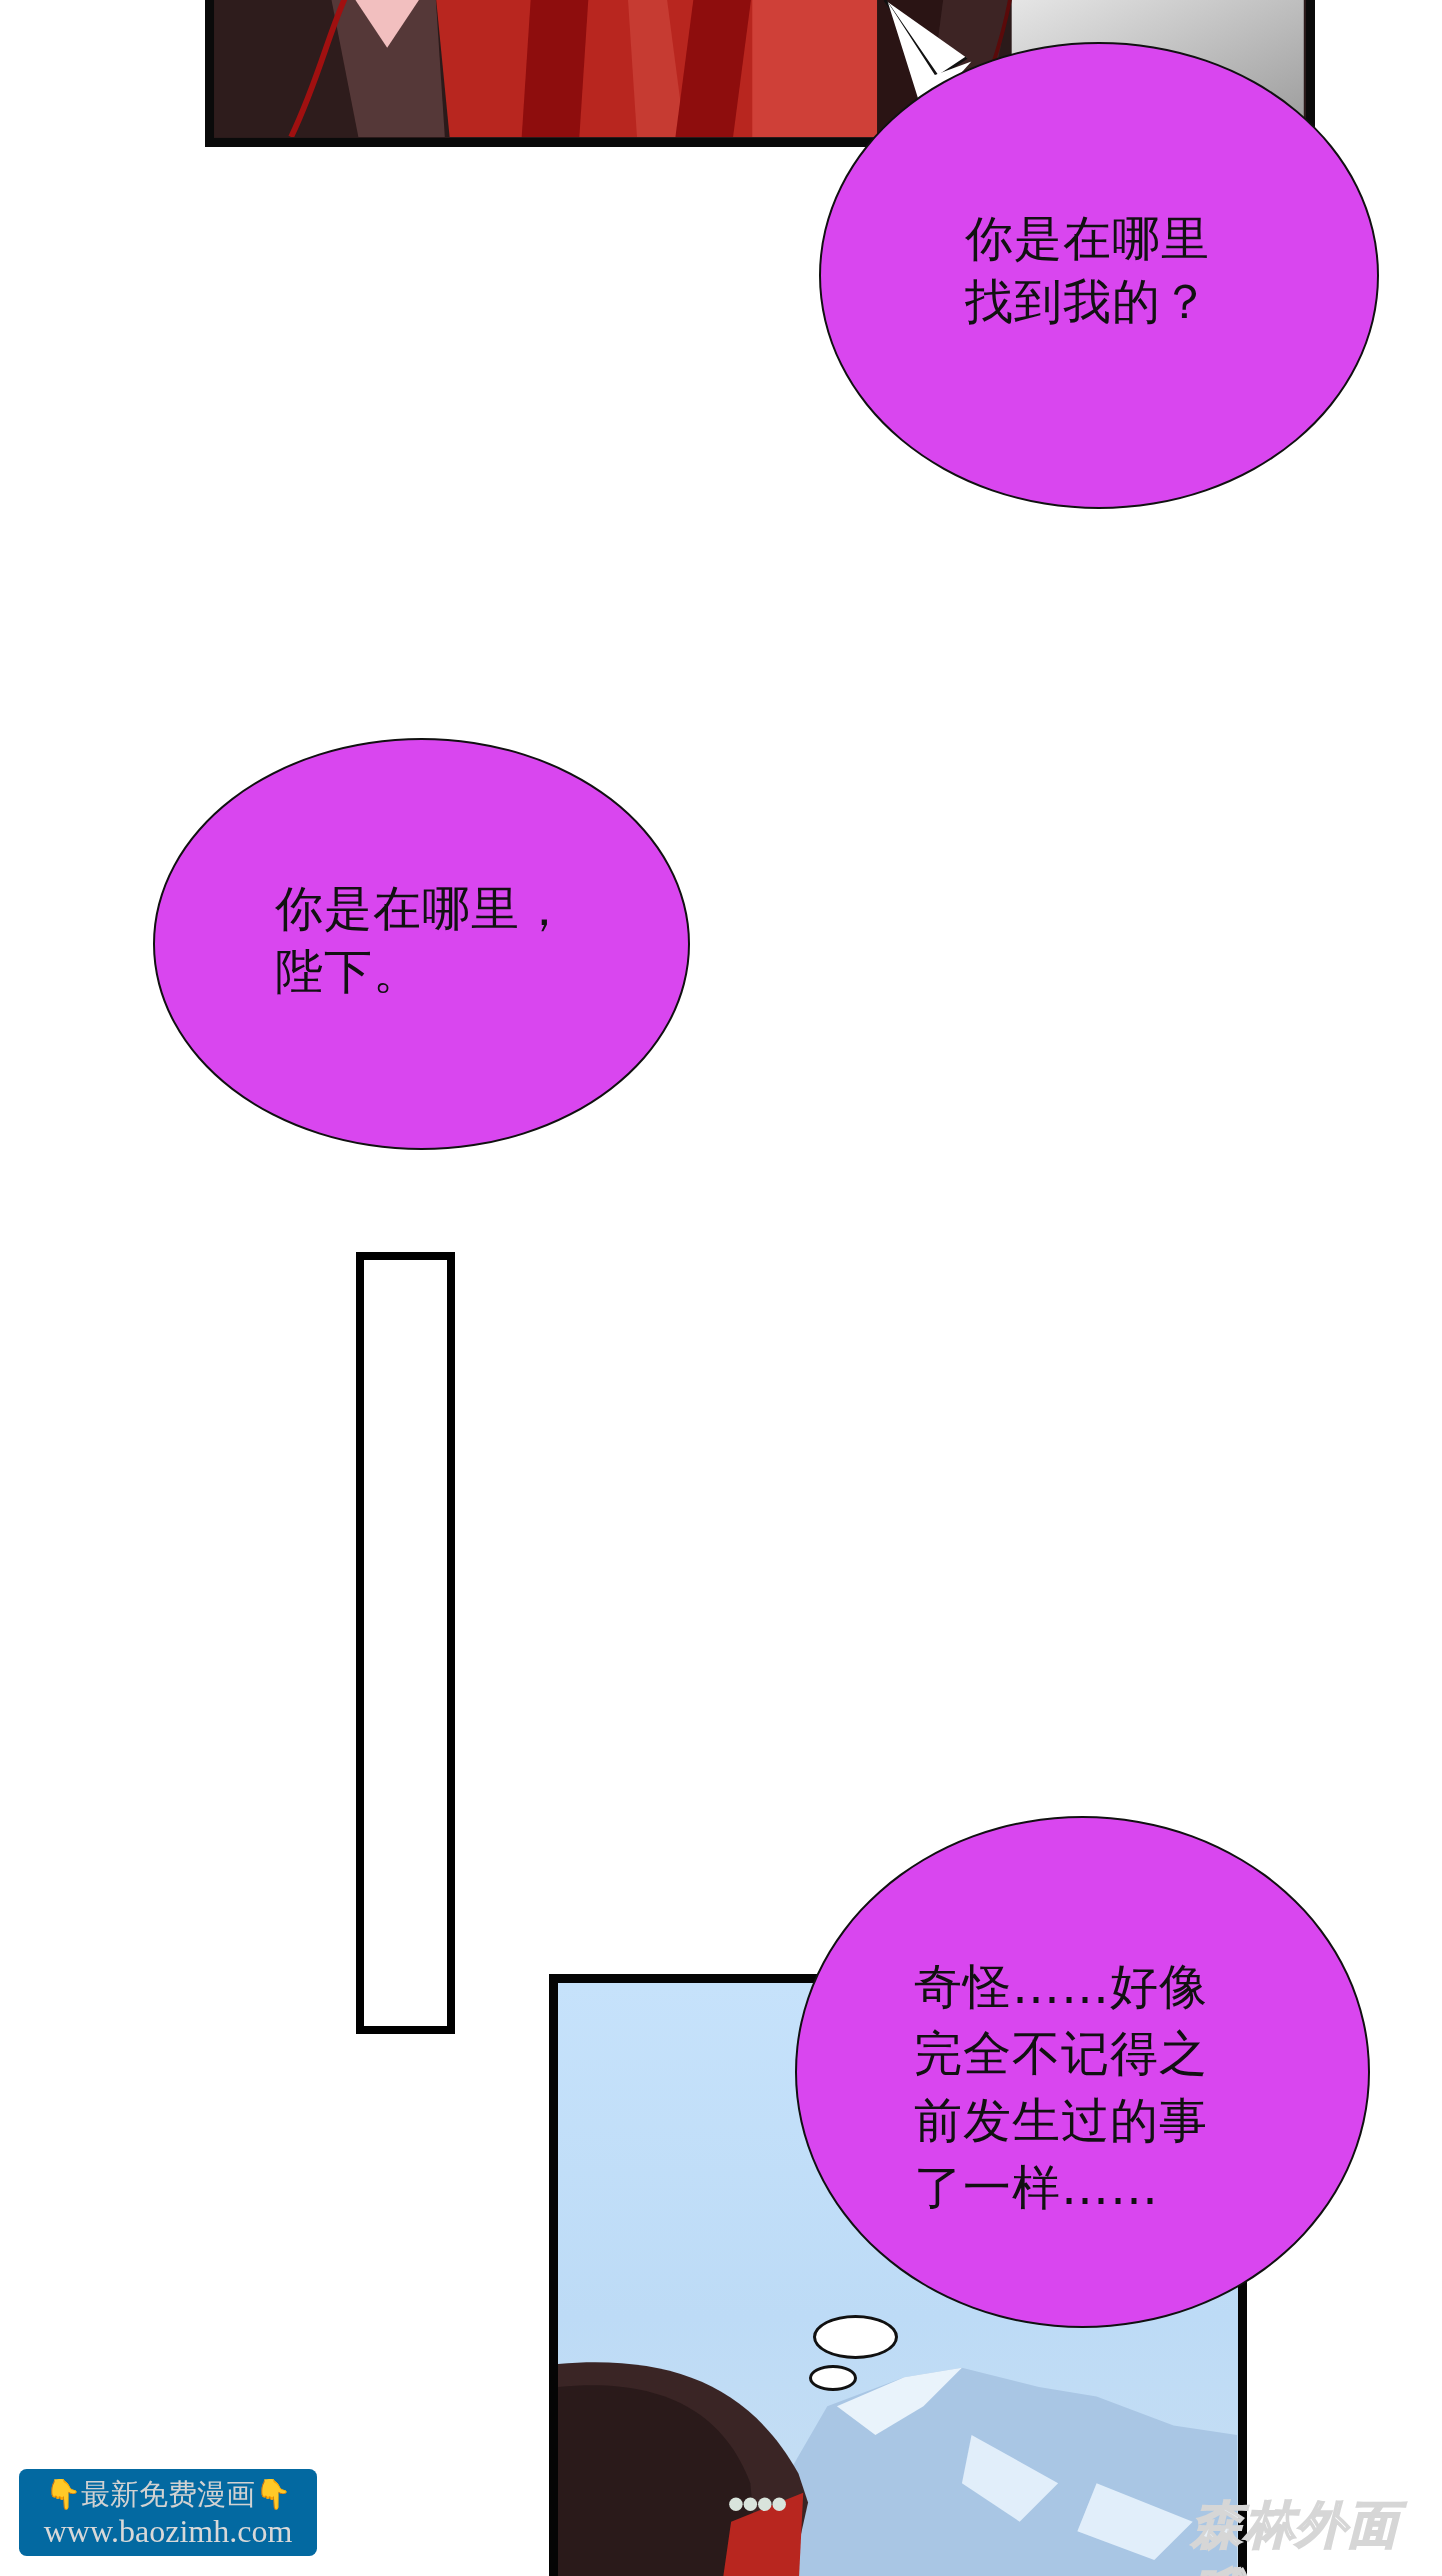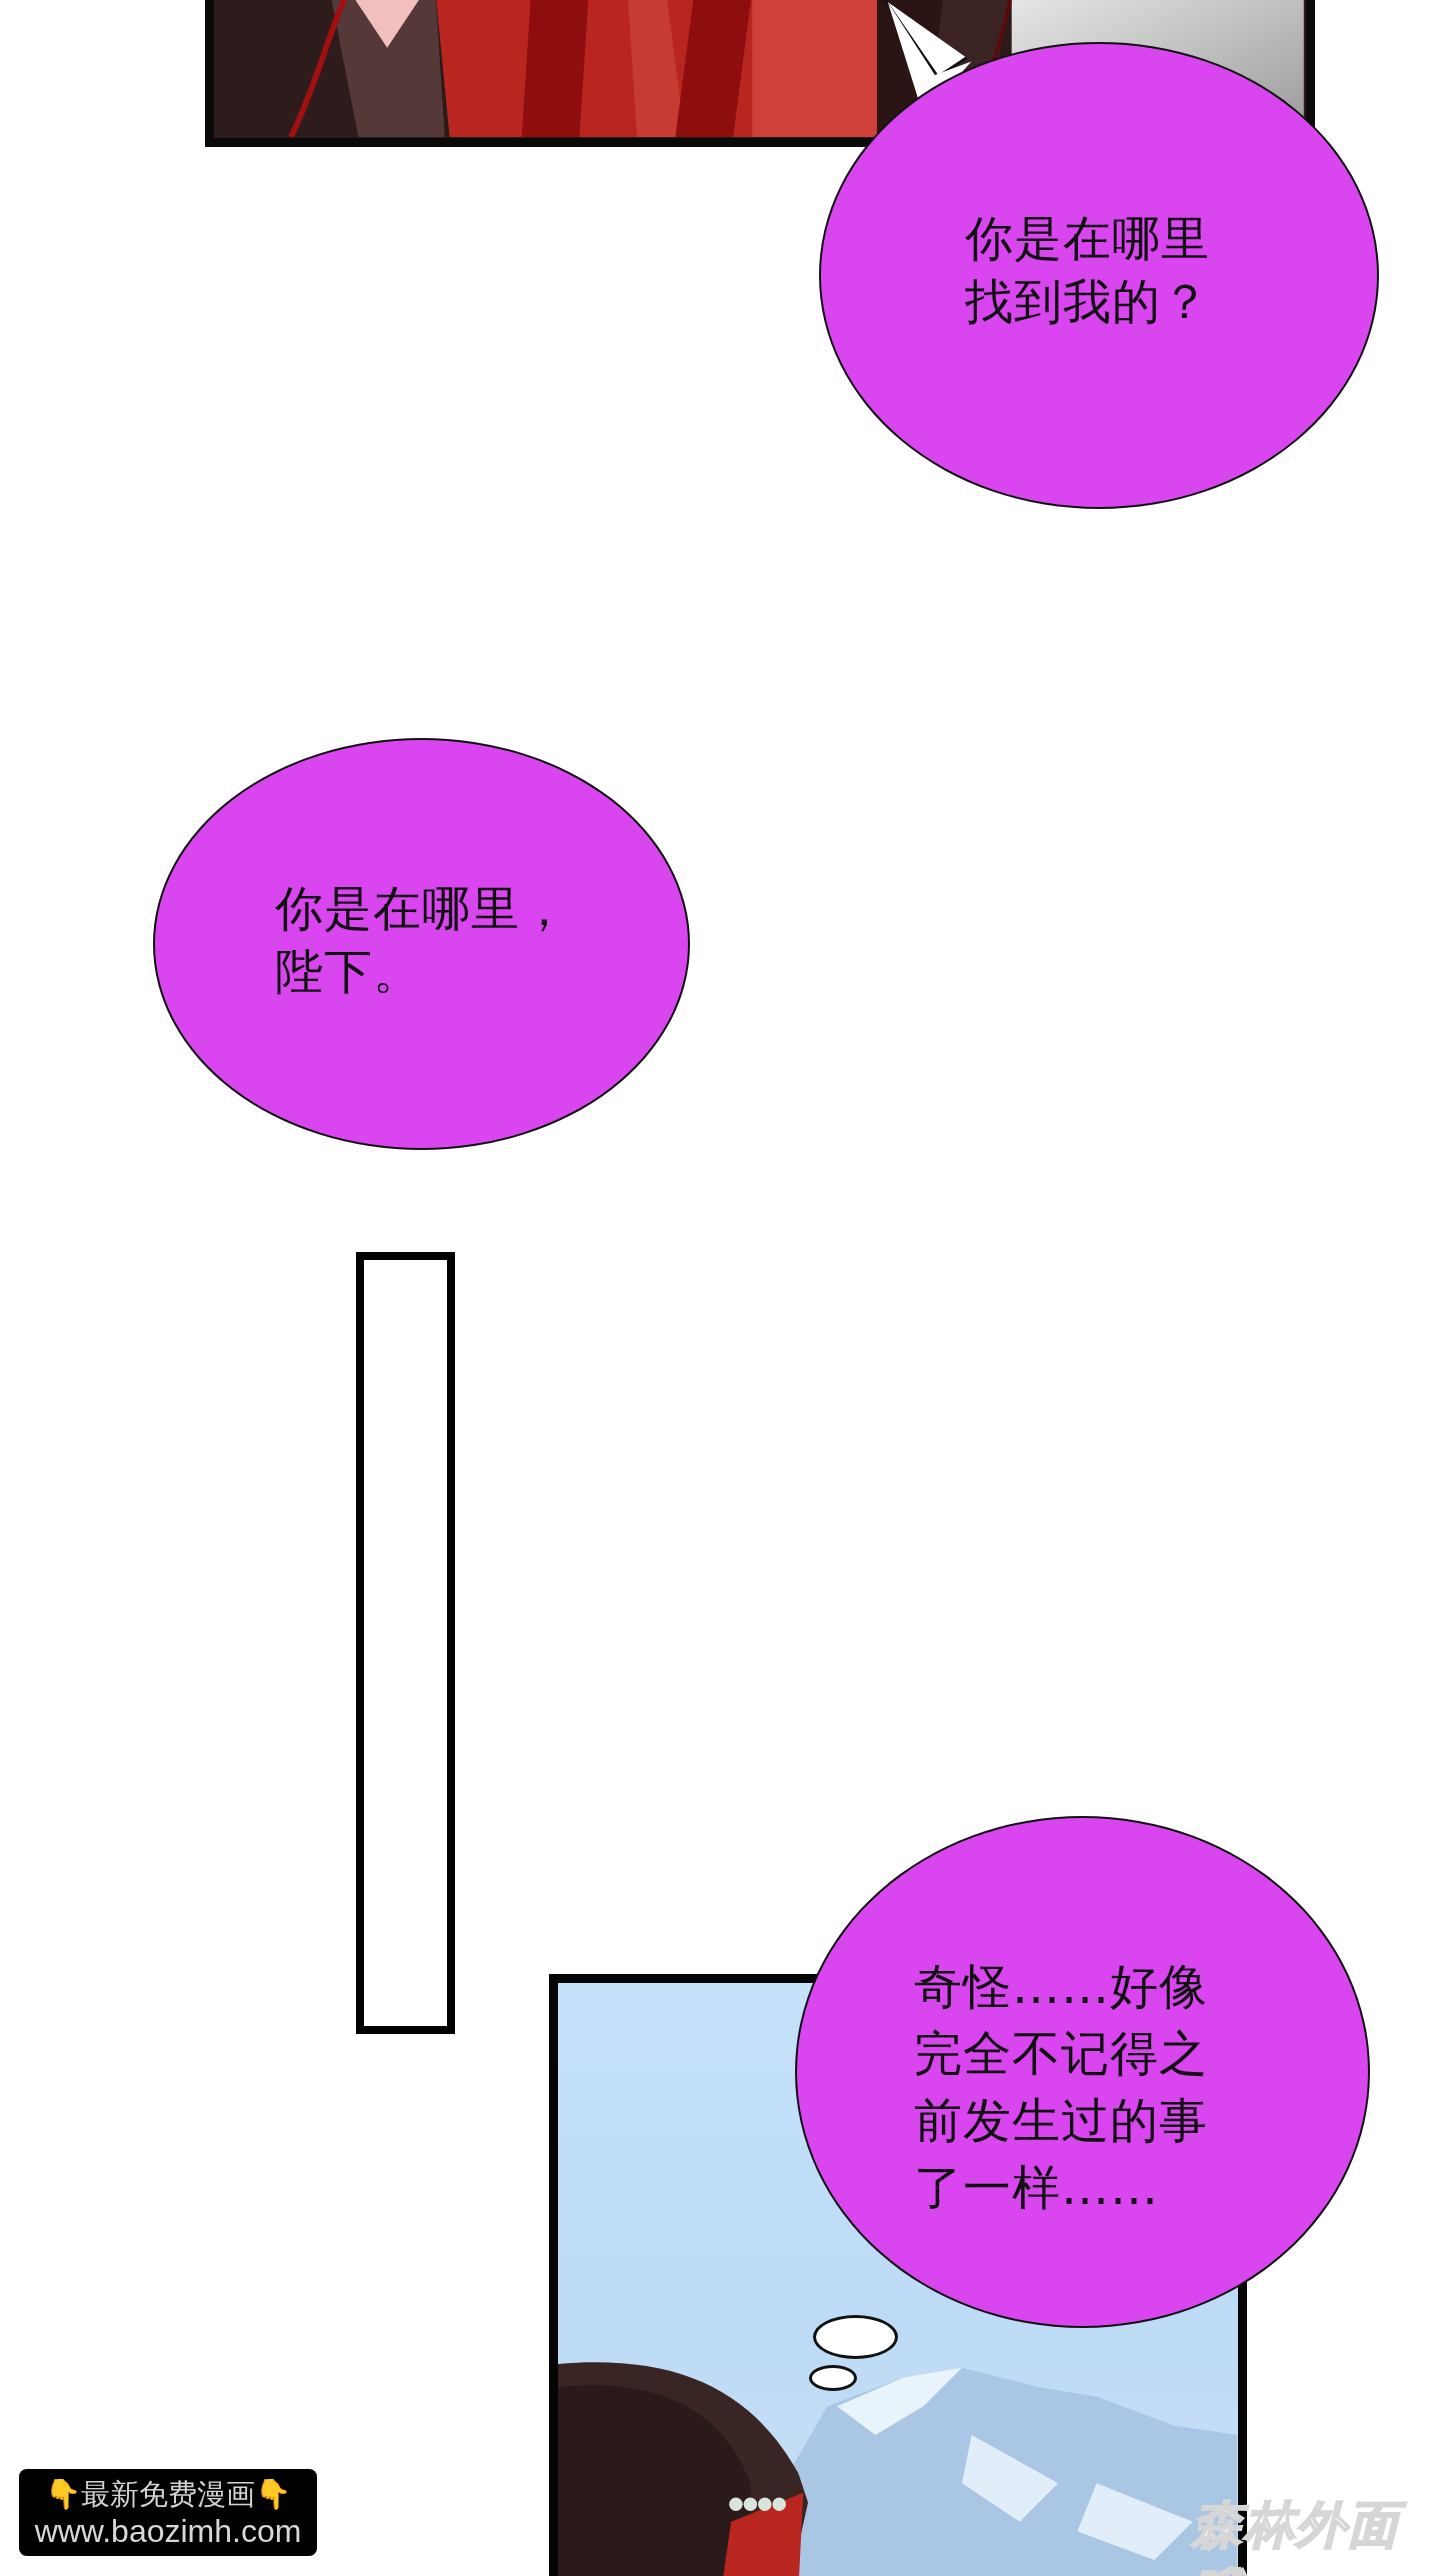--- a/index.html
+++ b/index.html
@@ -9,23 +9,23 @@
   
   .panel-top { left:205px; top:-9.6px; width:1110px; height:157px; box-sizing:border-box;
                border:9.6px solid #0a0a0a; border-top:none; overflow:hidden; background:#2a1a1a; }
   .panel-bottom { left:549px; top:1974px; width:698px; height:615px; box-sizing:border-box;
                   border:9.6px solid #050505; border-bottom:none; overflow:hidden;
                   background:linear-gradient(#c6e2fb 0%, #bddbf6 55%, #c9dff2 100%); }
   .bubble { position:absolute; background:#d946ef; border:2.9px solid #111; border-radius:50%; box-sizing:border-box; }
   .bubble-text { position:absolute; color:#111; font-size:48px; line-height:63px; white-space:pre; letter-spacing:1px; }
   .frame-rect { left:356px; top:1252px; width:99px; height:782px; box-sizing:border-box; border:8.7px solid #000; background:#fff; }
   .thought { position:absolute; background:#fff; border:3.8px solid #111; border-radius:50%; box-sizing:border-box; }
-  .wm-box { left:19px; top:2469px; width:298px; height:87px; background:#000000; border-radius:7.7px; }
+  .wm-box { left:19px; top:2469px; width:298px; height:87px; background:#0369a1; border-radius:7.7px; }
   .wm-line1 { position:absolute; left:0; right:0; top:5.8px; text-align:center; font-size:29px; color:#d2d2d2; }
-  .wm-line2 { position:absolute; left:0; right:0; top:44px; text-align:center; font-size:32px; color:#d8d8d8; font-family:Liberation Sans, sans-serif; }
+  .wm-line2 { position:absolute; left:0; right:0; top:44px; text-align:center; font-size:32px; color:#d8d8d8; font-family:Liberation Serif, serif; }
   .wm-hand { color:#f5b82a; }
   .wm-brand { left:1192px; top:2492px; width:231px; height:67px; font-size:50px; font-weight:bold; font-style:italic;
               color:rgba(255,255,255,0.75); -webkit-text-stroke:1.9px #d6d6d6; letter-spacing:1.9px; }
 </style>
 </head>
 <body>
 
 <div class="abs panel-top">
   <svg width="1090" height="147" viewBox="0 0 1134 153">
     <defs>

